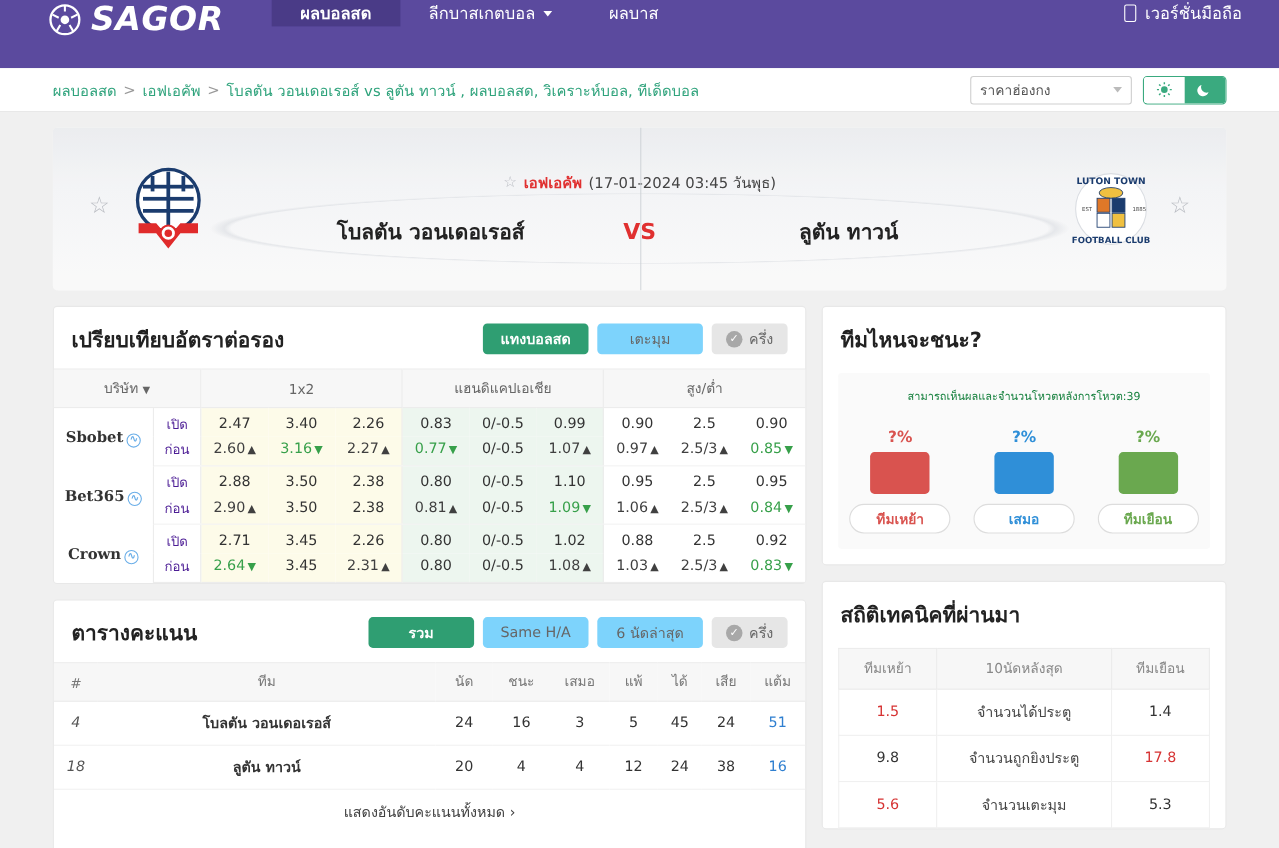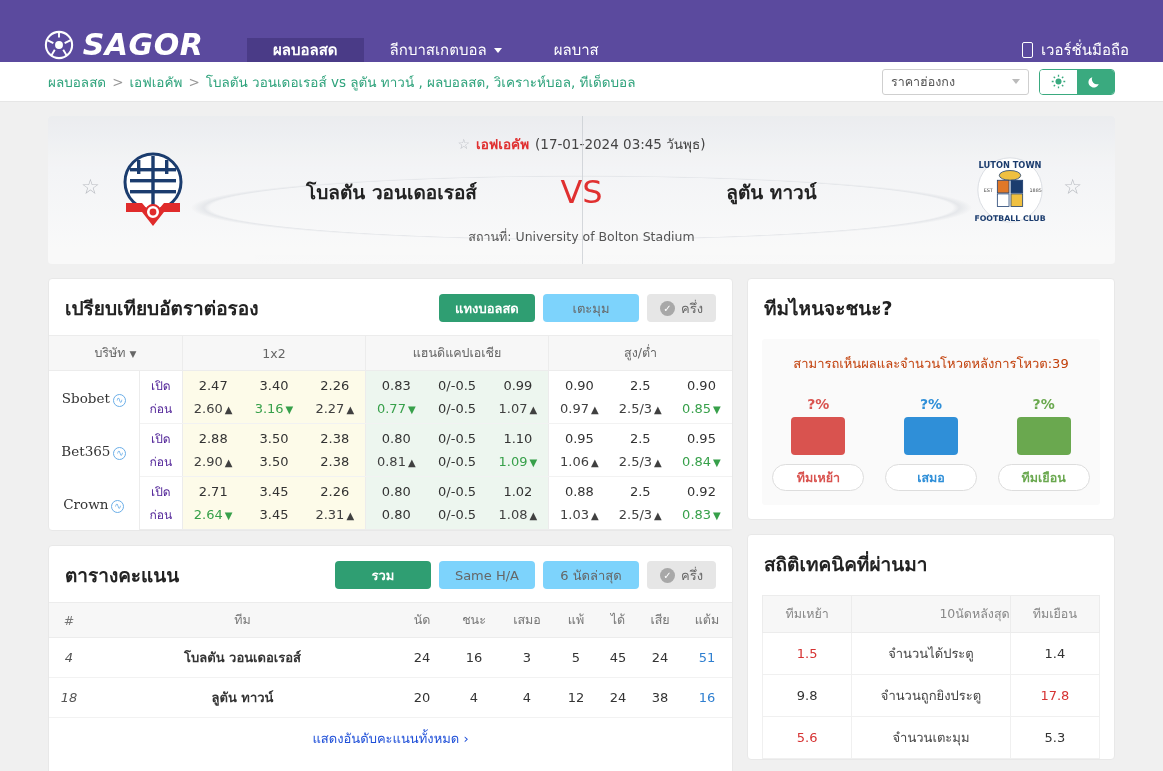--- a/index.html
+++ b/index.html
@@ -10,21 +10,21 @@
     font-size: 13px;
     color: #333;
     overflow: hidden;
   }
 
   
   .topbar {
     height: 62px;
     background: #5b4a9e;
     display: flex;
-    align-items: flex-end;
+    align-items: flex-start;
     color: #fff;
   }
   .brand {
     width: 247px;
     display: flex; align-items: center; justify-content: center;
     gap: 9px;
   }
   .brand-logo svg { display: block; }
   .brand-text {
     font-family: "DejaVu Sans", "Liberation Sans", sans-serif;
@@ -122,21 +122,21 @@
     display: flex; align-items: center; justify-content: center; gap: 6px;
   }
   .comp-star { color: #b9bcc2; font-size: 14px; }
   .comp-name { color: #e03030; font-weight: bold; }
   .teams-row {
     display: flex; align-items: center; justify-content: center; gap: 0;
   }
   .team-name {
     width: 260px; font-size: 19px; font-weight: bold; color: #222;
   }
-  .vs { width: 120px; font-size: 32px; font-weight: normal; color: #e03030; }
+  .vs { width: 120px; font-size: 20px; font-weight: bold; color: #e03030; }
   .venue { margin-top: 16px; font-size: 12.5px; color: #555; }
 
   
   .grid {
     display: flex; gap: 14px; padding: 14px 48px 0 48px;
     align-items: flex-start;
   }
   .col-left { width: 685px; }
   .col-right { width: 368px; }
   .card {
@@ -171,21 +171,21 @@
   table { border-collapse: collapse; width: 100%; }
   .odds { font-size: 13px; }
   .odds th {
     background: #f7f7f7; color: #666; font-weight: normal;
     font-size: 12.5px; padding: 7px 0; border-top: 1px solid #ececec;
     border-bottom: 1px solid #ececec;
   }
   .odds th.grp { border-left: 1px solid #ececec; }
   .odds td { text-align: center; padding: 0; }
   .bk-cell {
-    width: 92px; font-size: 13.5px; font-weight: normal; color: #333;
+    width: 92px; font-size: 13.5px; font-weight: bold; color: #333;
     border-bottom: 1px solid #ececec; border-right: 1px solid #ececec;
     font-family: "DejaVu Serif", "Liberation Serif", serif;
   }
   .bk-cell .ci {
     display: inline-block; width: 13px; height: 13px; border-radius: 50%;
     border: 1px solid #6aaee8; color: #6aaee8; font-size: 9px; line-height: 11px;
     margin-left: 3px; vertical-align: 0px;
   }
   .lbl-cell {
     width: 44px; font-size: 12px; color: #4c1d95;
@@ -209,29 +209,29 @@
   .stand th {
     background: #f7f7f7; color: #777; font-weight: normal; font-size: 12.5px;
     padding: 7px 0; border-top: 1px solid #ececec; border-bottom: 1px solid #ececec;
   }
   .stand td { text-align: center; padding: 9px 0; border-bottom: 1px solid #f2f2f2; color: #333; }
   .stand td.rank { font-style: italic; color: #555; }
   .stand td.tm { font-weight: bold; }
   .stand td.pts { color: #2f7fd0; }
   .showall {
     text-align: center; padding: 10px 0 12px 0;
-    color: #1d4ed8; font-size: 13px; cursor: pointer;
+    color: #404040; font-size: 13px; cursor: pointer;
   }
 
   
   .pillrow { display: flex; gap: 24px; padding: 14px 0 6px 14px; }
 
   
   .vote-inner { background: #fafafa; margin: 4px 14px 14px 14px; padding: 14px 0 14px 0; border-radius: 3px; }
-  .vote-note { text-align: center; font-size: 13px; color: #c2410c; margin-bottom: 22px; }
+  .vote-note { text-align: center; font-size: 10px; color: #15803d; margin-bottom: 22px; }
   .vote-cols { display: flex; justify-content: space-around; align-items: flex-end; }
   .vote-col { width: 92px; text-align: center; }
   .vote-pct { font-size: 14px; font-weight: bold; margin-bottom: 5px; }
   .vote-bar { width: 54px; height: 38px; border-radius: 4px; margin: 0 auto 9px auto; }
   .vote-btn {
     border: 1px solid #ddd; background: #fff; border-radius: 15px;
     height: 27px; display: flex; align-items: center; justify-content: center;
     font-size: 12.5px; font-weight: bold;
   }
 
@@ -336,21 +336,20 @@
       <div class="comp-line">
         <span class="comp-star">☆</span>
         <span class="comp-name">เอฟเอคัพ</span>
         <span>(17-01-2024 03:45 วันพุธ)</span>
       </div>
       <div class="teams-row">
         <div class="team-name">โบลตัน วอนเดอเรอส์</div>
         <div class="vs">VS</div>
         <div class="team-name">ลูตัน ทาวน์</div>
       </div>
-      <div class="venue">สถานที่: University of Bolton Stadium</div>
     </div>
 
     <div class="logo-box right">
       <svg width="78" height="78" viewBox="0 0 80 80">
         <circle cx="40" cy="40" r="33" fill="#ffffff" stroke="#dadde2" stroke-width="1"></circle>
         <path d="M40 10 a30 30 0 010 60 a30 30 0 010 -60" fill="none"></path>
         <text x="40" y="17" font-size="8.5" font-weight="bold" fill="#1b3c6e" text-anchor="middle" font-family="DejaVu Sans, sans-serif">LUTON TOWN</text>
         <text x="40" y="72" font-size="8" font-weight="bold" fill="#1b3c6e" text-anchor="middle" font-family="DejaVu Sans, sans-serif">FOOTBALL CLUB</text>
         <ellipse cx="40" cy="25" rx="11" ry="5" fill="#f0c040" stroke="#1b3c6e" stroke-width="0.8"></ellipse>
         <g stroke="#1b3c6e" stroke-width="0.8">
@@ -571,21 +570,21 @@
     </div>
 
     <div class="card">
       <div class="card-head">
         <div class="card-title">สถิติเทคนิคที่ผ่านมา</div>
       </div>
       <table class="tech">
         <thead>
           <tr id="tech-head">
               <th style="width: 90px;">ทีมเหย้า</th>
-              <th style="width: 160px; text-align: right;">10นัดหลังสุด</th>
+              <th style="width: 160px;">10นัดหลังสุด</th>
               <th style="width: 90px;">ทีมเยือน</th>
             </tr>
         </thead>
         <tbody id="tech-body">
             <tr>
               <td class="hi">1.5</td>
               <td class="mid">จำนวนได้ประตู</td>
               <td class="">1.4</td>
             </tr>
             <tr>

